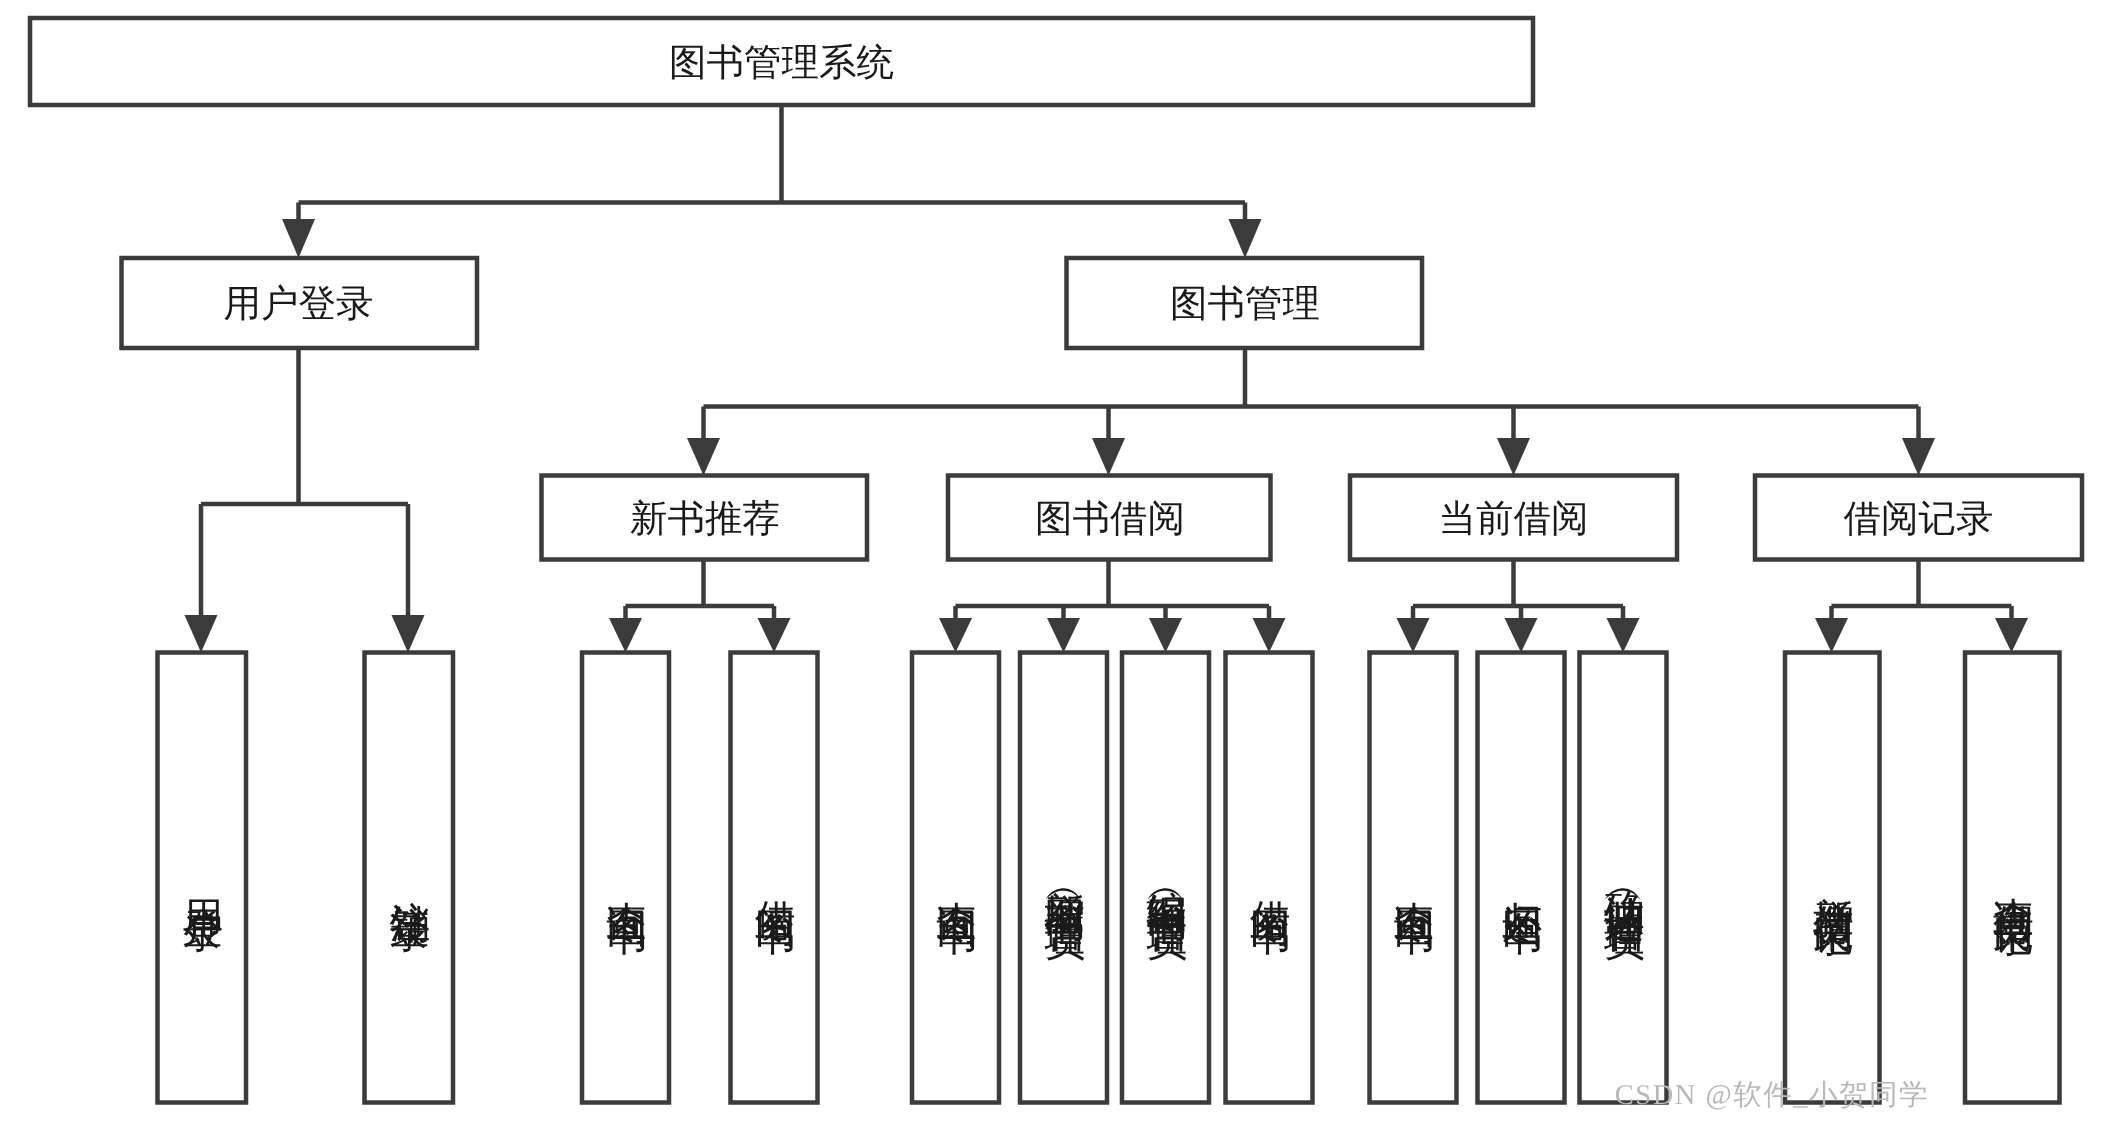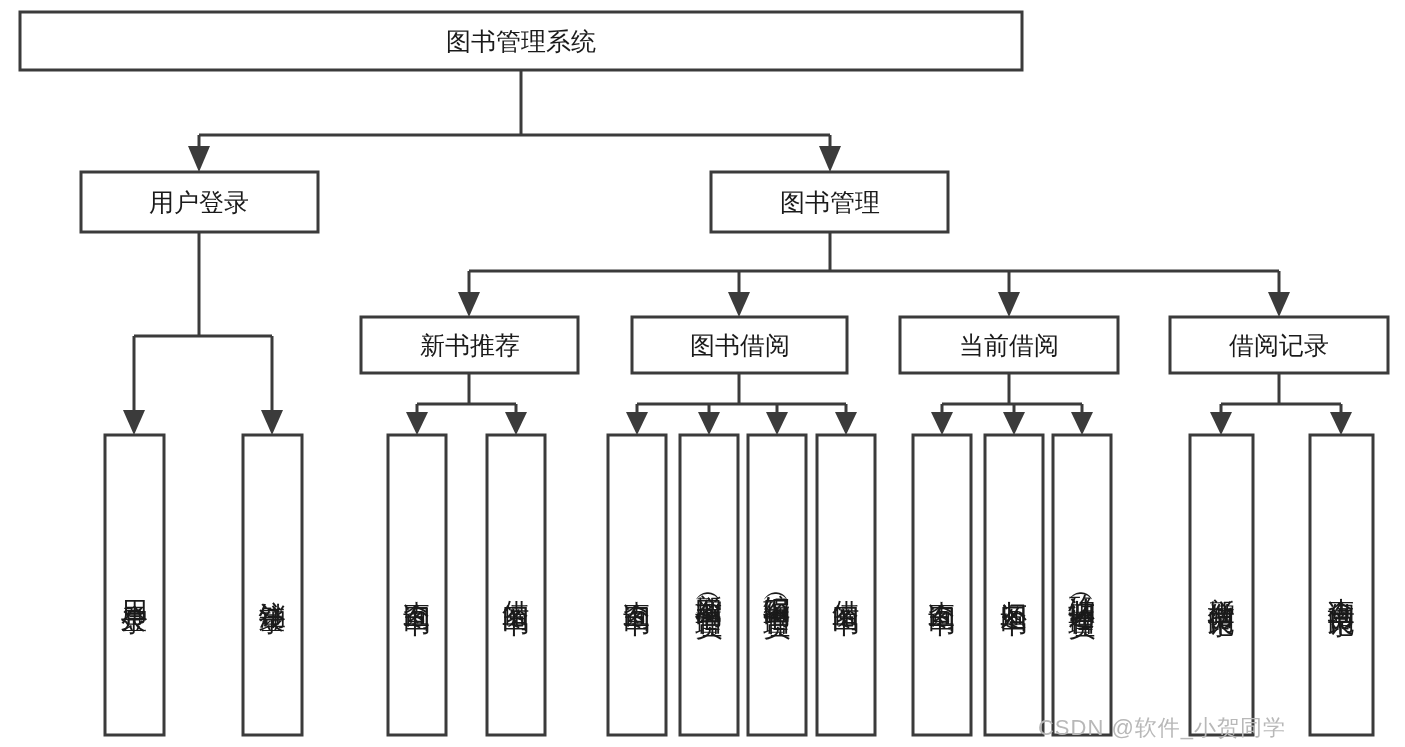--- a/index.html
+++ b/index.html
@@ -57,22 +57,22 @@
     color: #1a1a1a;
     letter-spacing: 3px;
     white-space: nowrap;
     pointer-events: none;
     text-align: center;
   }
   .watermark {
     position: absolute;
     right: 8px;
     bottom: 4px;
-    font-family: Liberation Sans, sans-serif;
-    font-size: 22px;
+    font-family: Liberation Serif, serif;
+    font-size: 19px;
     color: #b8b8b8;
     letter-spacing: 1px;
     user-select: none;
   }
 </style>
 </head>
 <body>
 
 <div id="diagram-root">
 

